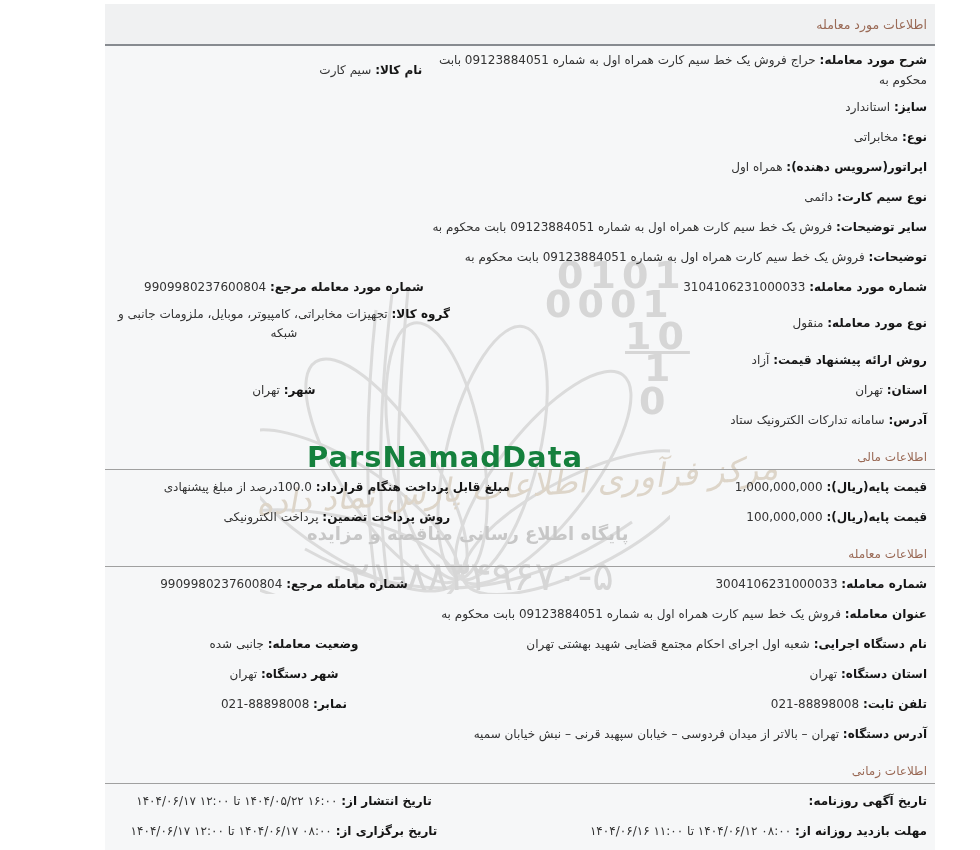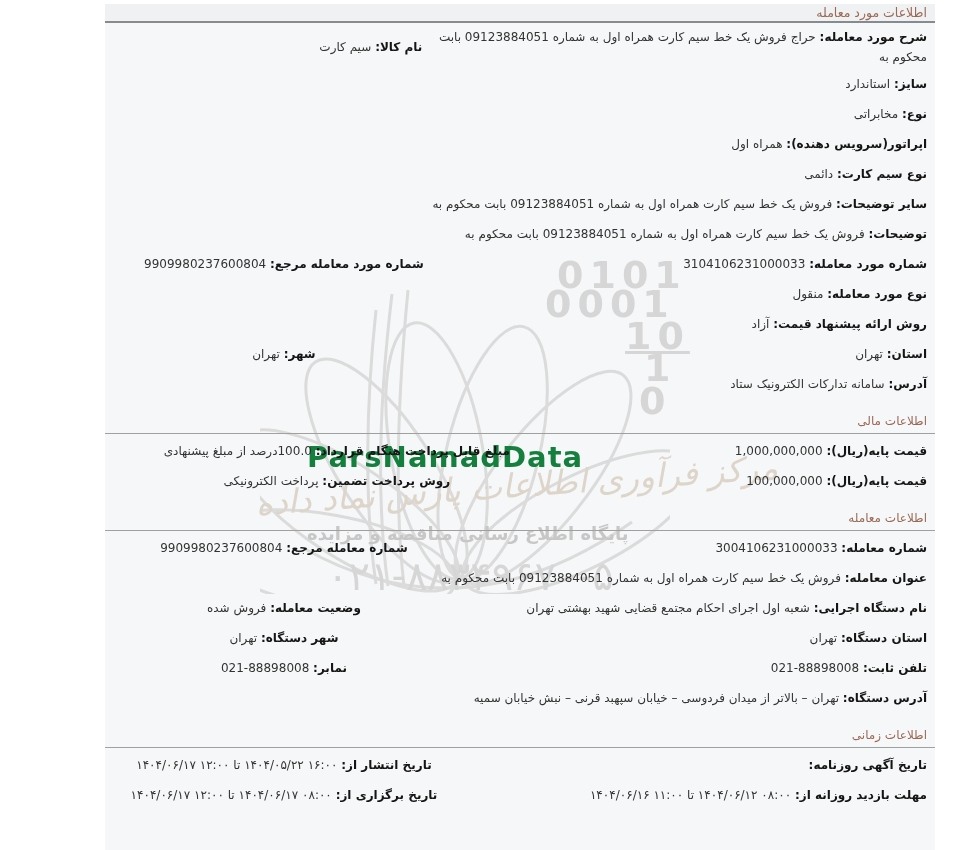--- a/index.html
+++ b/index.html
@@ -18,21 +18,21 @@
     font-size:38px;letter-spacing:6px;line-height:1;}
   .wm-brand{position:absolute;left:202px;top:436px;font-size:29px;font-weight:bold;
     letter-spacing:1px;color:#15803d;white-space:nowrap;}
   .wm-callig{position:absolute;left:150px;top:462px;font-size:33px;font-style:italic;
     color:var(--wmbeige);direction:rtl;transform:rotate(-4deg);white-space:nowrap;}
   .wm-tagline{position:absolute;left:202px;top:519px;font-size:18px;font-weight:bold;
     color:#c7c7c7;direction:rtl;white-space:nowrap;}
   .wm-phone{position:absolute;left:214px;top:549px;font-size:40px;
     color:var(--wmlight);letter-spacing:3px;direction:ltr;white-space:nowrap;margin-left:8px;}
   .content{position:relative;z-index:1;}
-  .titlebar{height:19px;display:flex;align-items:center;padding:0 8px;
+  .titlebar{height:42px;display:flex;align-items:center;padding:0 8px;
     background:var(--barbg);border-bottom:2px solid var(--ruleheavy);
     color:var(--accent);font-size:12.5px;}
   .sec-head{padding:10px 8px 5px;color:var(--accent);font-size:12px;}
   .sec-line{border-top:1px solid var(--rulelight);height:0;}
   .sec-body{padding:3px 8px 4px;}
   .row{display:flex;align-items:center;min-height:30px;font-size:12px;
     color:var(--value);line-height:1.65;}
   .cell{padding:2px 0;}
   .cell-right{flex:0 0 58%;}
   .cell-left{flex:0 0 42%;text-align:center;}
@@ -103,20 +103,21 @@
           </div>
           <div class="row row-wide">
             <div class="cell cell-right"><span class="lbl">توضیحات:</span> <span class="val">فروش یک خط سیم کارت همراه اول به شماره 09123884051 بابت محکوم به</span></div>
           </div>
           <div class="row">
             <div class="cell cell-right"><span class="lbl">شماره مورد معامله:</span> <span class="val">3104106231000033</span></div>
             <div class="cell cell-left"><span class="lbl">شماره مورد معامله مرجع:</span> <span class="val">9909980237600804</span></div>
           </div>
           <div class="row">
             <div class="cell cell-right"><span class="lbl">نوع مورد معامله:</span> <span class="val">منقول</span></div>
+            <div class="cell cell-left"><span class="lbl">گروه کالا:</span> <span class="val">تجهیزات مخابراتی، کامپیوتر، موبایل، ملزومات جانبی و شبکه</span></div>
           </div>
           <div class="row row-wide">
             <div class="cell cell-right"><span class="lbl">روش ارائه پیشنهاد قیمت:</span> <span class="val">آزاد</span></div>
           </div>
           <div class="row">
             <div class="cell cell-right"><span class="lbl">استان:</span> <span class="val">تهران</span></div>
             <div class="cell cell-left"><span class="lbl">شهر:</span> <span class="val">تهران</span></div>
           </div>
           <div class="row row-wide">
             <div class="cell cell-right"><span class="lbl">آدرس:</span> <span class="val">سامانه تدارکات الکترونیک ستاد</span></div>
@@ -139,21 +140,21 @@
         <div class="sec-body">
           <div class="row">
             <div class="cell cell-right"><span class="lbl">شماره معامله:</span> <span class="val">3004106231000033</span></div>
             <div class="cell cell-left"><span class="lbl">شماره معامله مرجع:</span> <span class="val">9909980237600804</span></div>
           </div>
           <div class="row row-wide">
             <div class="cell cell-right"><span class="lbl">عنوان معامله:</span> <span class="val">فروش یک خط سیم کارت همراه اول به شماره 09123884051 بابت محکوم به</span></div>
           </div>
           <div class="row">
             <div class="cell cell-right"><span class="lbl">نام دستگاه اجرایی:</span> <span class="val">شعبه اول اجرای احکام مجتمع قضایی شهید بهشتی تهران</span></div>
-            <div class="cell cell-left"><span class="lbl">وضعیت معامله:</span> <span class="val">فروش شده</span></div>
+            <div class="cell cell-left"><span class="lbl">وضعیت معامله:</span> <span class="val">جانبی شده</span></div>
           </div>
           <div class="row">
             <div class="cell cell-right"><span class="lbl">استان دستگاه:</span> <span class="val">تهران</span></div>
             <div class="cell cell-left"><span class="lbl">شهر دستگاه:</span> <span class="val">تهران</span></div>
           </div>
           <div class="row">
             <div class="cell cell-right"><span class="lbl">تلفن ثابت:</span> <span class="val">88898008-021</span></div>
             <div class="cell cell-left"><span class="lbl">نمابر:</span> <span class="val">88898008-021</span></div>
           </div>
           <div class="row row-wide">

